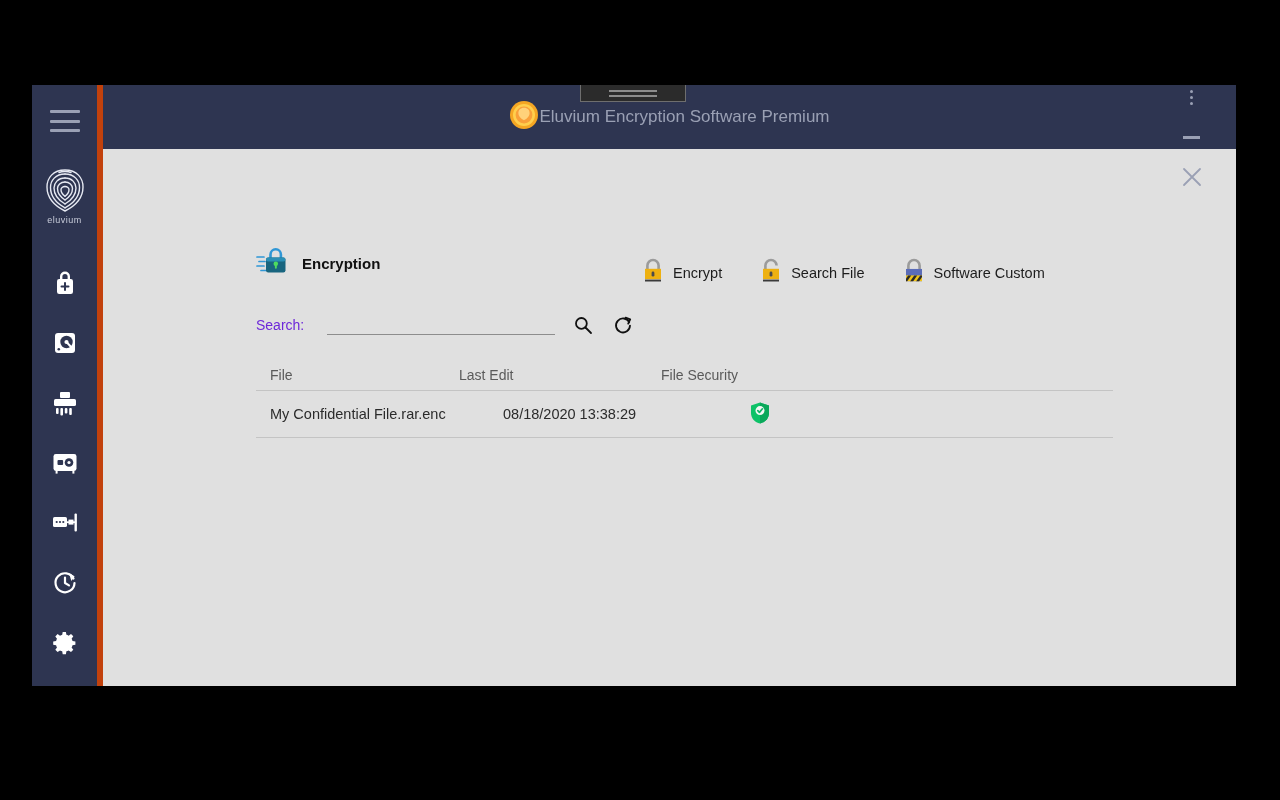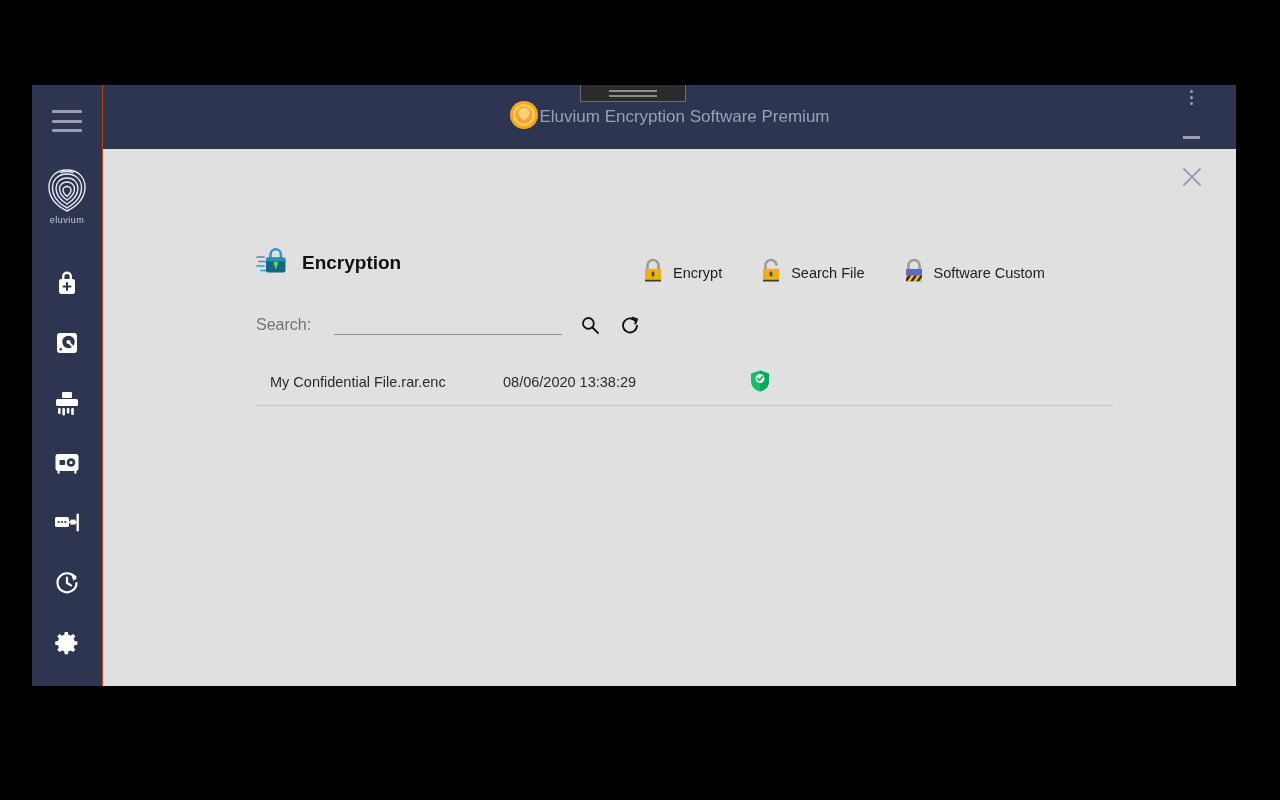--- a/index.html
+++ b/index.html
@@ -30,21 +30,21 @@
     align-items: center; justify-content: center;
     gap: 3px;
   }
   #drag-handle i { display:block; width: 48px; height: 2px; background: #8c8c8c; }
   
   .sidebar {
     width: 71px; flex: 0 0 71px;
     background: #2e3551;
     display: flex; flex-direction: column;
     align-items: center;
-    border-right: 1px solid #c2410c;
+    border-right: 6px solid #c2410c;
   }
   .hamburger {
     margin-top: 25px;
     width: 30px; height: 22px;
     display: flex; flex-direction: column; justify-content: space-between;
     cursor: pointer;
   }
   .hamburger i { display: block; height: 3px; background: #9aa0b4; border-radius: 1px; }
   .brand { margin-top: 35px; display: flex; flex-direction: column; align-items: center; }
   .brand svg { display: block; }
@@ -87,32 +87,32 @@
   .kebab i { display:block; width:3px; height:3px; border-radius:50%; background:#9aa0b4; }
   .minimize { width: 50px; }
   .minimize i { display:block; width: 17px; height: 3px; background: #9aa0b4; }
   .close { width: 54px; font-size: 24px; font-weight: 300; line-height: 1; }
   
   .content { flex: 1 1 auto; position: relative; background: #e0e0e0; }
   .page-head {
     position: absolute; left: 153px; top: 95px;
     display: flex; align-items: center; gap: 10px;
   }
-  .page-title { font-size: 19px; font-weight: bold; color: #111111; }
+  .page-title { font-size: 15px; font-weight: bold; color: #111111; }
   .toolbar {
     position: absolute; left: 537px; top: 108px;
     display: flex; align-items: flex-start; gap: 36px;
   }
   .tool-btn { display: flex; align-items: center; gap: 7px; cursor: pointer; }
   .tool-btn span { font-size: 14.5px; color: #1d1d1d; }
   .search-row {
     position: absolute; left: 153px; top: 164px;
     display: flex; align-items: center;
   }
-  .search-label { font-size: 16px; color: #737373; margin-right: 23px; }
+  .search-label { font-size: 14px; color: #6d28d9; margin-right: 23px; }
   .search-field {
     width: 228px; height: 20px;
     border: none; outline: none; background: transparent;
     border-bottom: 1px solid #8d8d8d;
     font-size: 14px; color: #111; padding: 0 2px;
     font-family: "Liberation Sans", sans-serif;
   }
   .icon-btn { margin-left: 16px; cursor: pointer; display: flex; align-items: center; justify-content: center; width: 24px; height: 24px; }
   
   .table { position: absolute; left: 153px; top: 210px; width: 857px; }
@@ -372,24 +372,29 @@
         <span class="icon-btn">
           <svg width="20" height="20" viewBox="0 0 20 20">
             <path d="M16.2 7.2A7 7 0 1 0 17 10.6" fill="none" stroke="#111" stroke-width="1.8" stroke-linecap="round"></path>
             <path d="M12.6 2.6 L17.2 4.4 L15.2 8.6" fill="none" stroke="#111" stroke-width="1.8" stroke-linecap="round" stroke-linejoin="round"></path>
           </svg>
         </span>
       </div>
 
       <div class="table">
 
+        <div class="t-row t-head">
+          <div class="cell c-file">File</div>
+          <div class="cell c-date">Last Edit</div>
+          <div class="cell c-sec">File Security</div>
+        </div>
 
         <div class="t-row t-body-row">
           <div class="cell c-file">My Confidential File.rar.enc</div>
-          <div class="cell c-date">08/06/2020 13:38:29</div>
+          <div class="cell c-date">08/18/2020 13:38:29</div>
           <div class="cell c-sec shield-cell">
             <span>
               <svg width="22" height="24" viewBox="0 0 22 24">
                 <path d="M11 1.5 L20 4.6 V12 C20 17.6 15.9 21.3 11 22.6 C6.1 21.3 2 17.6 2 12 V4.6 Z" fill="#0ec268"></path>
                 <path d="M11 1.5 L20 4.6 V12 C20 17.6 15.9 21.3 11 22.6 Z" fill="#0aa85a"></path>
                 <circle cx="11" cy="9.6" r="4.5" fill="#f2f7f4"></circle>
                 <path d="M8.8 9.7 L10.4 11.4 L13.4 7.8" fill="none" stroke="#16b36a" stroke-width="1.7" stroke-linecap="round" stroke-linejoin="round"></path>
               </svg>
             </span>
           </div>

